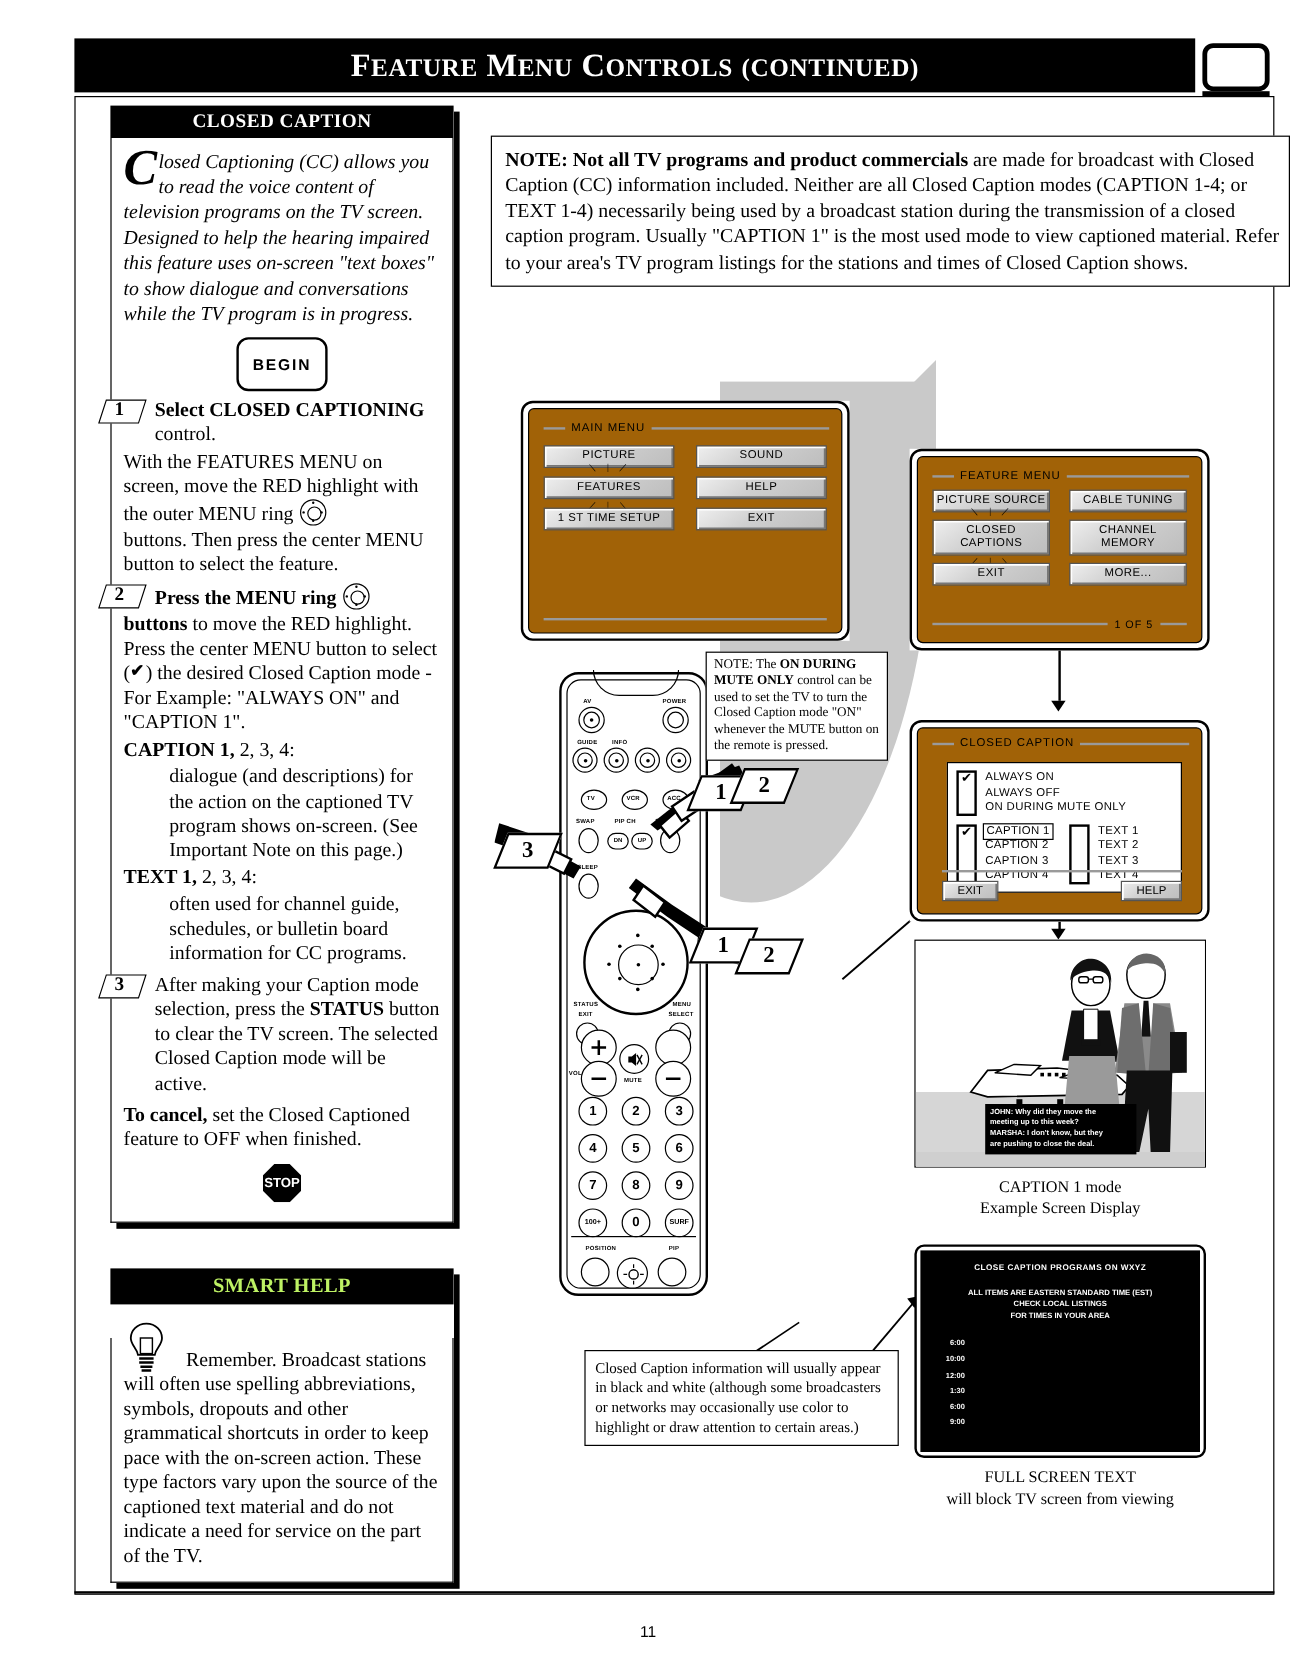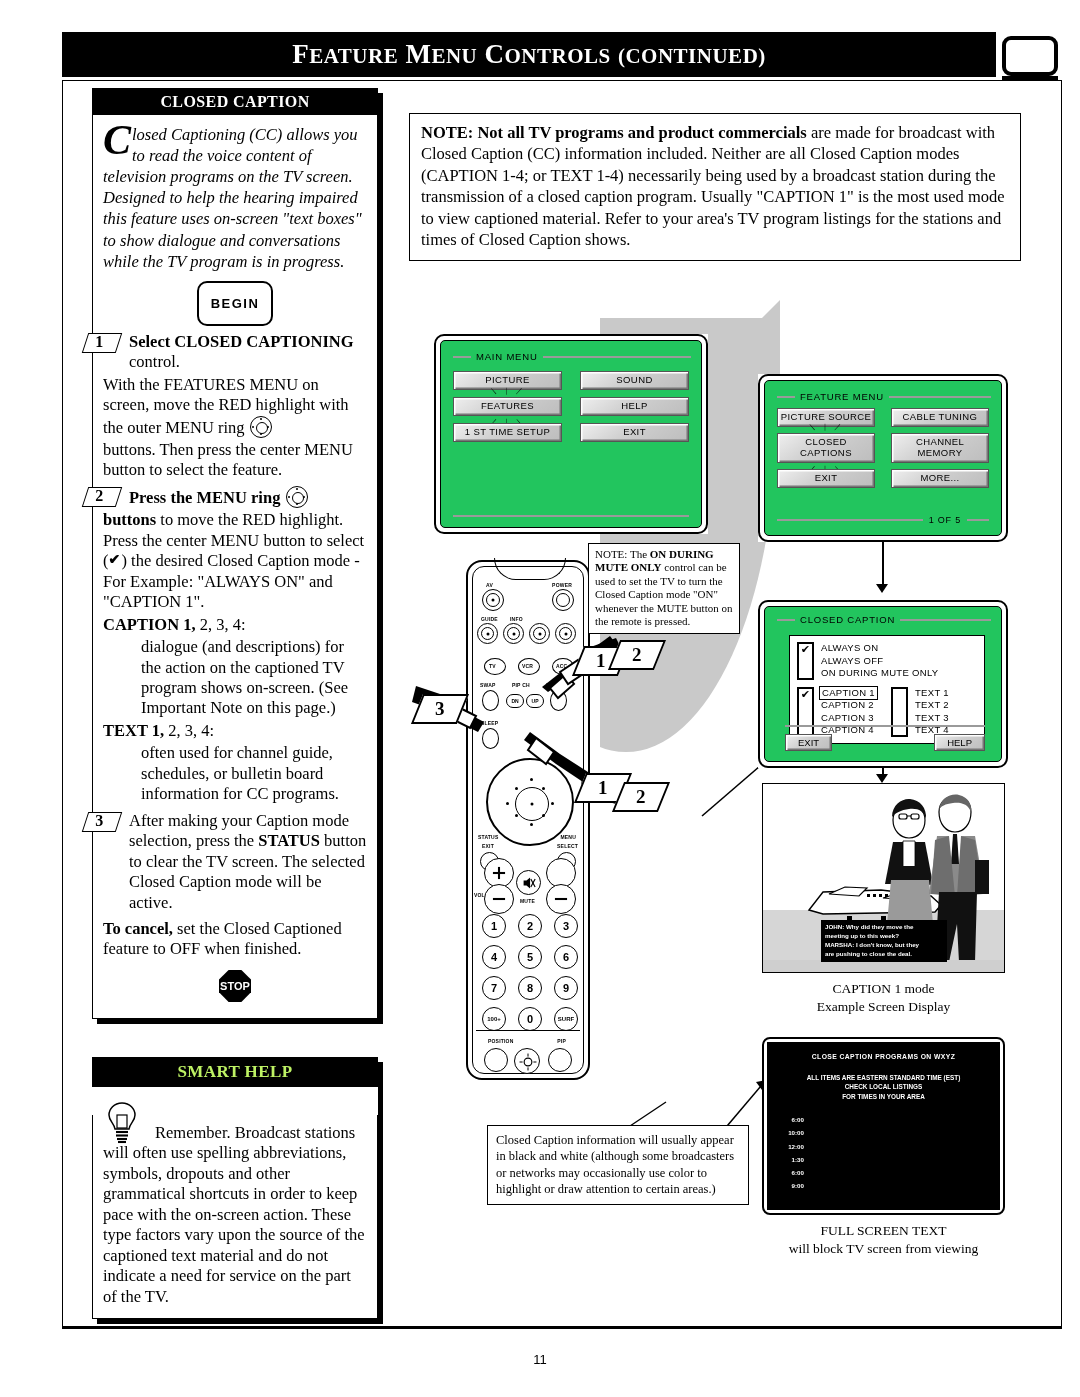--- a/index.html
+++ b/index.html
@@ -161,21 +161,21 @@
   .smart-body{
     border:1.2px solid #000; border-top:none; background:#fff;
     padding:8px 10px 9px 10px; position:relative;margin-top:28px;
   }
   .bulb{
     position:absolute; left:9px; top:-22px; width:40px; height:54px;
   }
 
   
   .note-box{
-    position:absolute; left:409px; top:113px; width:612px;
+    position:absolute; left:409px; top:113px; width:666px;
     border:1.3px solid #000;
     padding:8px 6px 9px 11px;
     background:#fff;
   }
   .note-box p{ margin:0; font-size:16.5px; line-height:1.3; }
 
   .mute-note{
     position:absolute; left:588px; top:543px; width:152px;
     border:1px solid #000; background:#fff; padding:4px 5px 5px 6px;
     font-size:11px; line-height:1.22; z-index:6;
@@ -208,21 +208,21 @@
     border:2.5px solid #000;
     border-radius:10px;
     padding:4px;
     background:#fff;
   }
   .tvbox .inner{
     width:100%; height:100%;
     border:1.5px solid #000;
     border-radius:5px;
     position:relative;
-    background:#22c55e;
+    background:#a16207;
     overflow:hidden;
   }
 
   .osd-title{
     position:absolute; left:12px; right:10px; top:10px;
     display:flex; align-items:center; gap:5px;
     font-family:"Liberation Sans", sans-serif; font-size:9.5px; letter-spacing:0.8px;
   }
   .osd-title .rule{ flex:0 0 18px; height:2px; background:#9a9a9a; }
   .osd-title .rule2{ flex:1; height:2px; background:#9a9a9a; }

